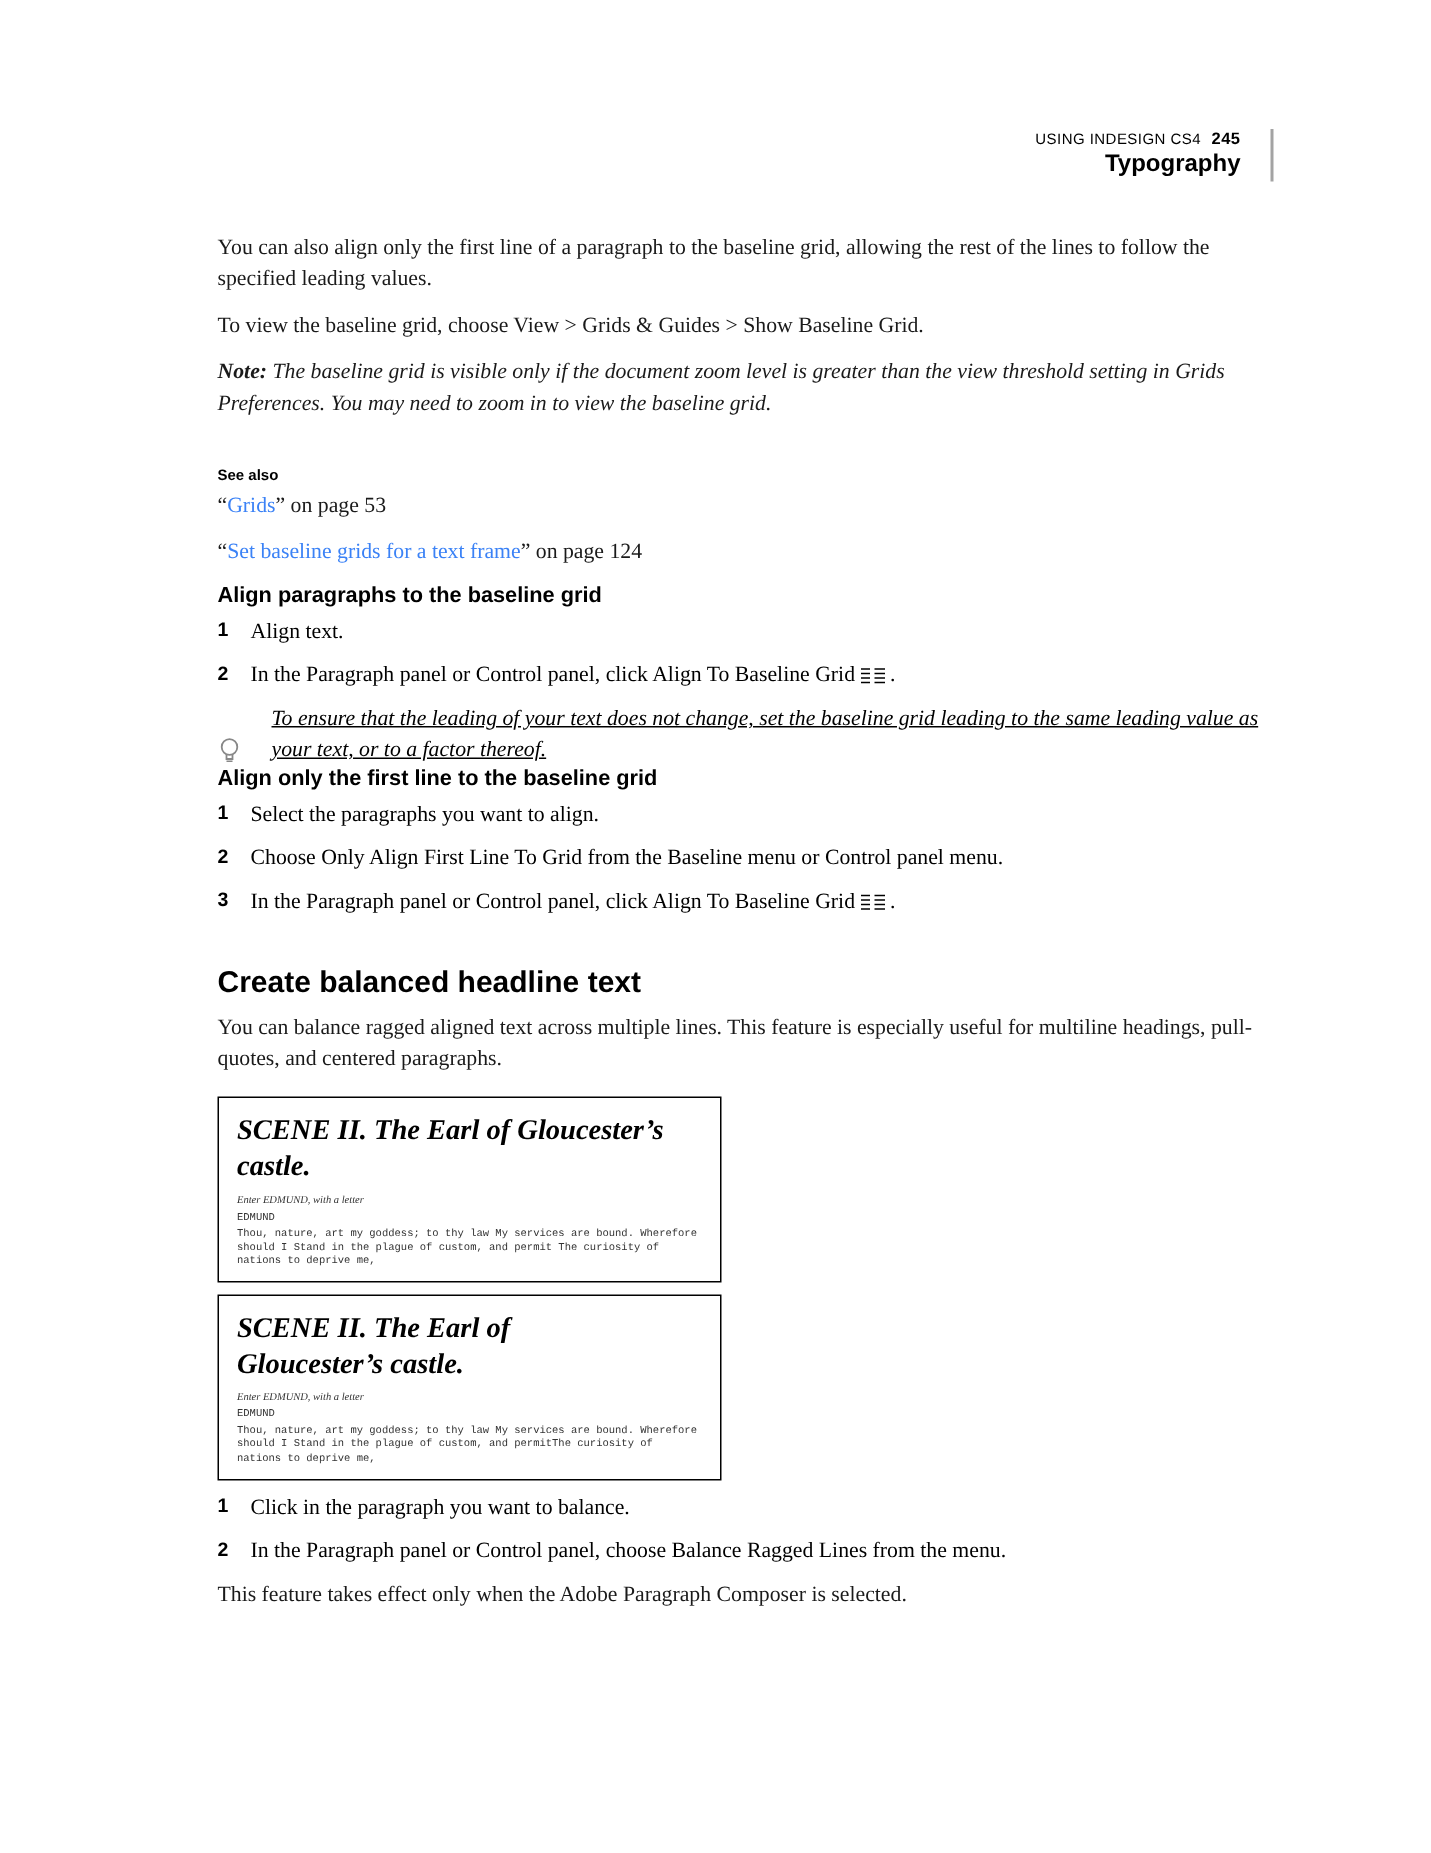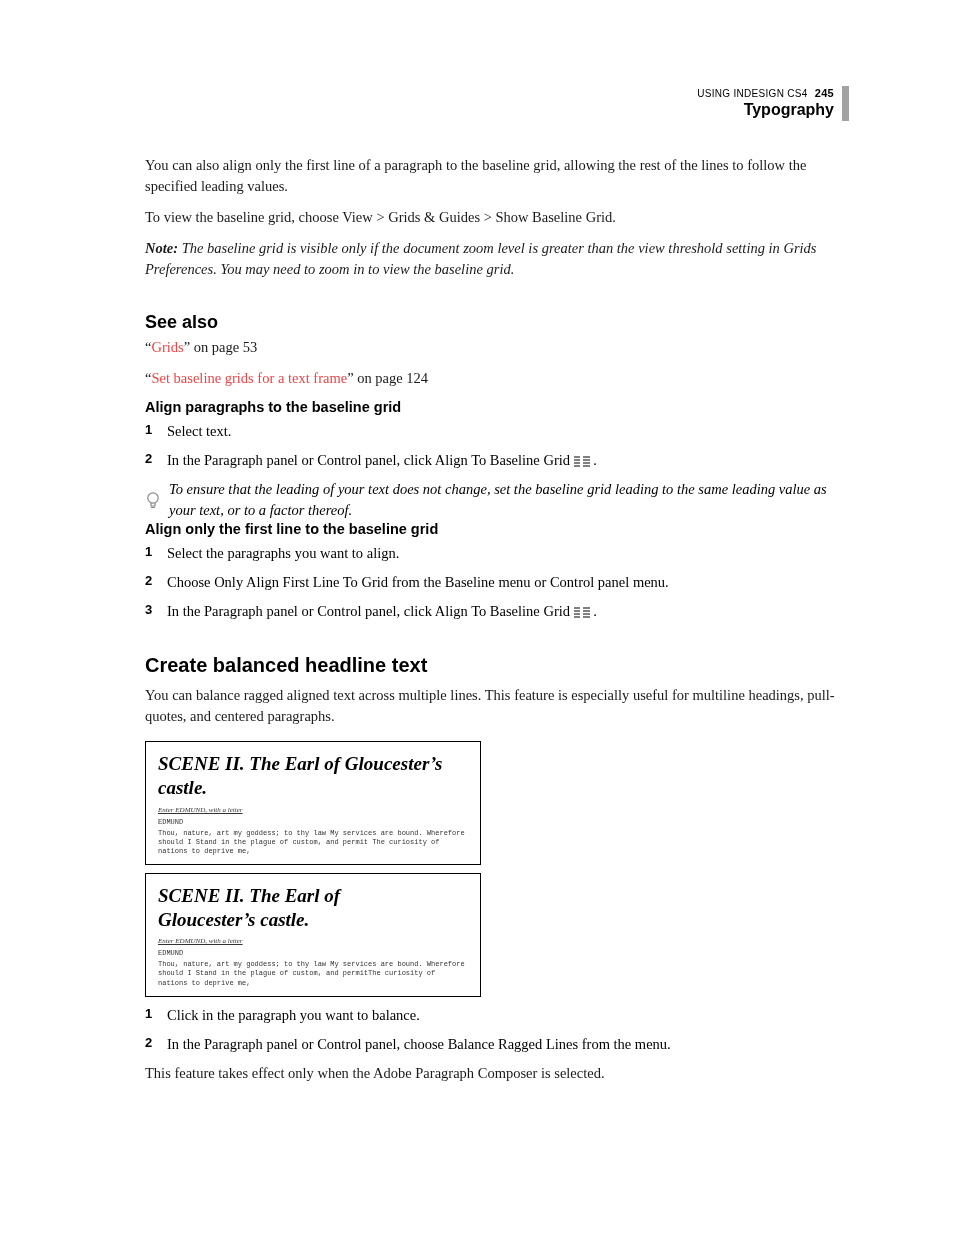--- a/index.html
+++ b/index.html
@@ -15,43 +15,43 @@
     position: relative;
     min-height: 1100px;
   }
   .header {
     position: absolute;
     top: 86px;
     right: 105px;
     text-align: right;
     font-family: "Myriad Pro", "Segoe UI", Arial, sans-serif;
     line-height: 1.3;
-    padding-right: 8px;
-    border-right: 7px solid #a3a3a3;
+    padding-right: 20px;
+    border-right: 2px solid #a3a3a3;
   }
   .header .line1 { font-size: 10px; letter-spacing: 0.3px; }
   .header .pagenum { font-weight: 700; padding-left: 4px; font-size: 11px; }
   .header .line2 { font-size: 16px; font-weight: 700; }
   .content { padding-top: 70px; }
   p {
     font-size: 14.5px;
     line-height: 1.45;
     margin: 0 0 10px 0;
     color: #1a1a1a;
   }
   .note-lead { font-weight: 700; font-style: italic; }
   .italic { font-style: italic; }
   .see-also {
     font-family: "Myriad Pro", "Segoe UI", Arial, sans-serif;
     font-weight: 700;
-    font-size: 18px;
+    font-size: 10px;
     margin-top: 32px;
     margin-bottom: 4px;
   }
-  .link { color: #ef4444; margin-top: 24px; }
+  .link { color: #3b82f6; margin-top: 24px; }
   .sub-head {
     font-family: "Myriad Pro", "Segoe UI", Arial, sans-serif;
     font-weight: 700;
     font-size: 14.5px;
     margin-bottom: 6px;
   }
   ol.steps {
     list-style: none;
     padding: 0;
     margin: 0 0 8px 0;
@@ -69,23 +69,24 @@
     content: counter(step);
     position: absolute;
     left: 0;
     top: 0;
     font-family: "Myriad Pro","Segoe UI",Arial,sans-serif;
     font-weight: 700;
     font-size: 13px;
   }
   .tip-row {
     display: flex;
-    align-items: center;
-    gap: 8px;
+    align-items: flex-end;
+    gap: 20px;
     margin-top: 4px;
+    text-decoration: underline;
   }
   .tip-text {
     font-style: italic;
     font-size: 14.5px;
     line-height: 1.45;
   }
   svg.bulb { flex: 0 0 auto; margin-top: 2px; }
   h2.section {
     font-family: "Myriad Pro", "Segoe UI", Arial, sans-serif;
     font-weight: 700;
@@ -106,21 +107,20 @@
     line-height: 1.25;
     margin-bottom: 6px;
     font-family: "Minion Pro", Georgia, serif;
   }
   .fbox .tiny1 {
     font-style: italic;
     font-size: 7px;
     line-height: 1.4;
     color: #333;
     font-family: Georgia, serif;
-    text-decoration: underline;
   }
   .fbox .tiny2 {
     font-size: 7px;
     line-height: 1.3;
     color: #333;
     font-family: Liberation Mono, monospace;
     margin-top: 2px;
   }
   .caption {
     font-style: italic;
@@ -157,21 +157,21 @@
     <div class="see-also">See also</div>
     <p>
       <span>“</span><span class="link">Grids</span><span>” on page 53</span>
     </p>
     <p>
       <span>“</span><span class="link">Set baseline grids for a text frame</span><span>” on page 124</span>
     </p>
 
     <div class="sub-head">Align paragraphs to the baseline grid</div>
     <ol class="steps">
-      <li>Select text.</li>
+      <li>Align text.</li>
       <li>
         <span>In the Paragraph panel or Control panel, click Align To Baseline Grid </span>
         <svg class="baseline-icon" width="16" height="11" viewBox="0 0 16 11">
           <g stroke="#000" stroke-width="1">
             <line x1="0" y1="1" x2="6" y2="1"></line>
               <line x1="0" y1="4" x2="6" y2="4"></line>
               <line x1="0" y1="7" x2="6" y2="7"></line>
               <line x1="0" y1="10" x2="6" y2="10"></line>
             <line x1="9" y1="1" x2="16" y2="1"></line>
               <line x1="9" y1="4" x2="16" y2="4"></line>

